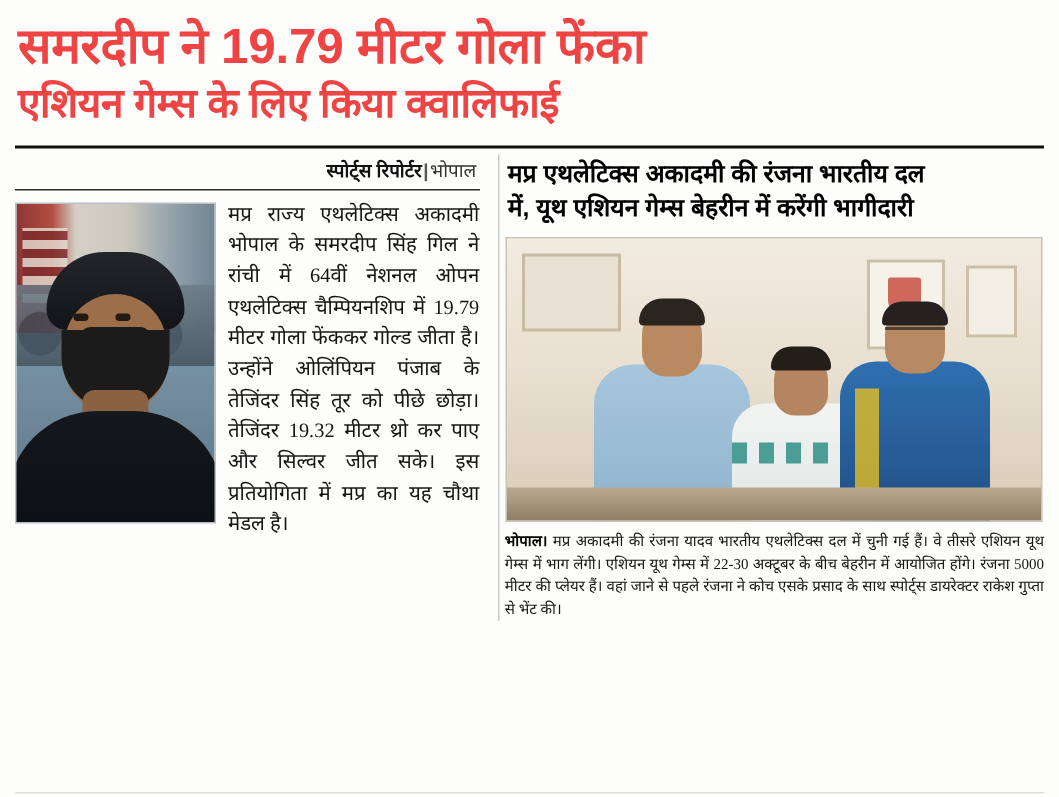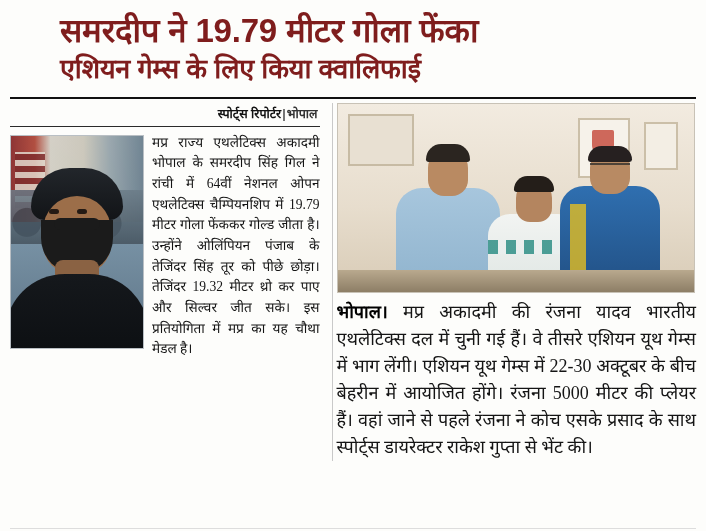--- a/index.html
+++ b/index.html
@@ -27,23 +27,22 @@
   
   .headline {
     padding: 10px 12px 4px 12px;
   }
   .headline-line {
     font-family: "Liberation Sans", sans-serif;
     font-weight: bold;
     font-size: 33px;
     line-height: 1.28;
     letter-spacing: -0.2px;
-    color: #7f1d1d;
+    color: #ef4444;
     white-space: nowrap;
-    margin-left: 48px;
   }
   .headline-line.l2 {
     font-size: 27px;
   }
   .hr-main {
     height: 2px;
     background: #111;
     margin: 6px 10px 0 10px;
   }
 
@@ -74,21 +73,21 @@
   
   .byline {
     text-align: right;
     font-family: "Liberation Sans", sans-serif;
     font-size: 12.5px;
     font-weight: bold;
     color: #111;
     padding: 2px 2px 4px 0;
   }
   .byline .loc {
-    font-weight: bold;
+    font-weight: normal;
     color: #333;
   }
   .byline .sep {
     color: #555;
     margin: 0 1px;
   }
   .hr-byline {
     height: 1px;
     background: #2a2a2a;
     margin: 0 0 6px 0;
@@ -352,21 +351,21 @@
     opacity: .8;
   }
   .photo-right .floor {
     position: absolute;
     bottom: 0; left: 0; right: 0;
     height: 22px;
     background: linear-gradient(180deg,#b9a98e,#8d7e66);
   }
 
   .right-text {
-    font-size: 18px;
+    font-size: 10px;
     line-height: 1.5;
     text-align: justify;
     color: #141414;
   }
   .right-text .dateline {
     font-family: "Liberation Sans", sans-serif;
     font-weight: bold;
     color: #000;
   }
 
@@ -409,20 +408,24 @@
           <div class="neck"></div>
           <div class="shoulders"></div>
         </div>
         <p>मप्र राज्य एथलेटिक्स अकादमी भोपाल के समरदीप सिंह गिल ने रांची में 64वीं नेशनल ओपन एथलेटिक्स चैम्पियनशिप में 19.79 मीटर गोला फेंककर गोल्ड जीता है। उन्होंने ओलिंपियन पंजाब के तेजिंदर सिंह तूर को पीछे छोड़ा। तेजिंदर 19.32 मीटर थ्रो कर पाए और सिल्वर जीत सके। इस प्रतियोगिता में मप्र का यह चौथा मेडल है।</p>
       </div>
     </div>
 
     <div class="divider"></div>
 
     <div class="col-right">
+      <div class="sub-headline">
+        <div>मप्र एथलेटिक्स अकादमी की रंजना भारतीय दल</div>
+        <div>में, यूथ एशियन गेम्स बेहरीन में करेंगी भागीदारी</div>
+      </div>
 
       <div class="photo-right">
         <div class="wall"></div>
         <div class="board"></div>
         <div class="frame"></div>
         <div class="frame2"></div>
         <div class="p1">
           <div class="torso"></div>
           <div class="head"></div>
           <div class="hair"></div>

